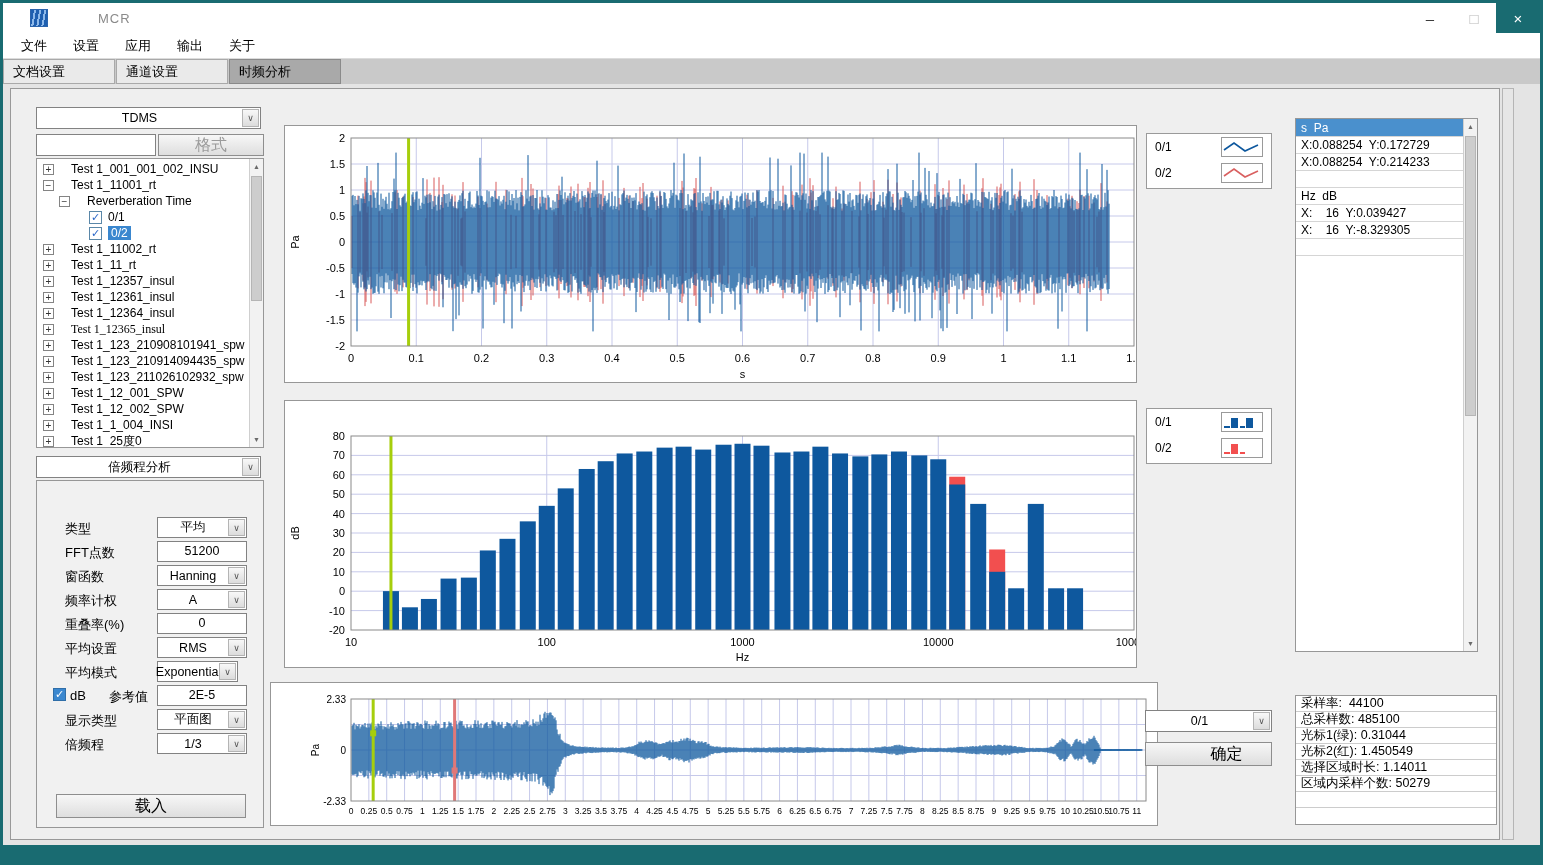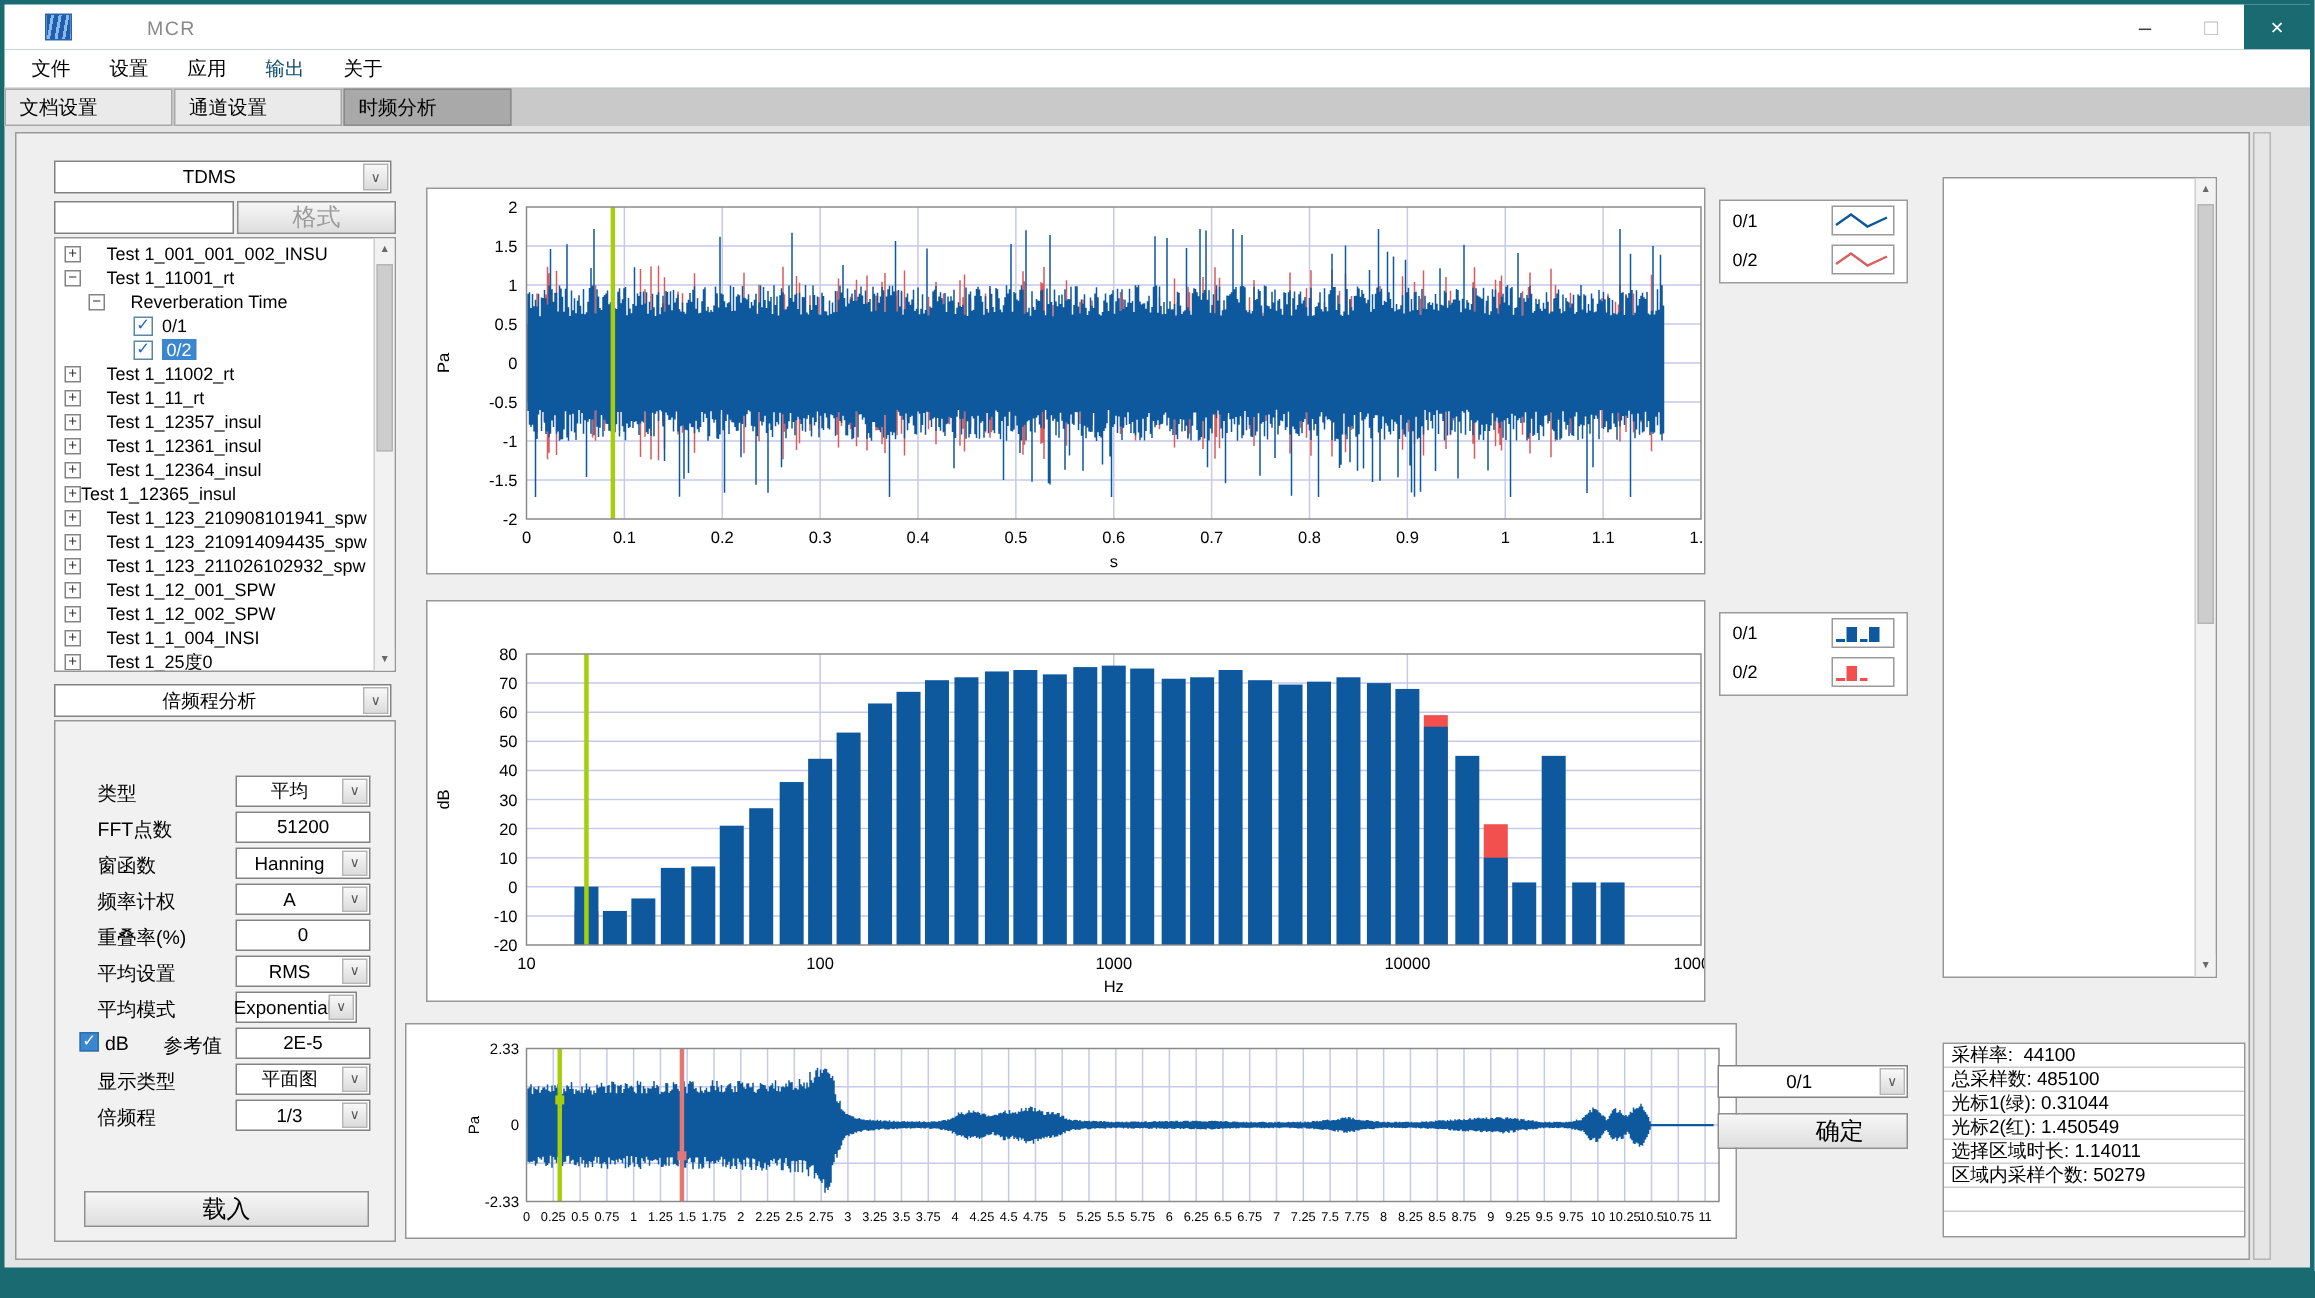--- a/index.html
+++ b/index.html
@@ -10,21 +10,21 @@
   .titlebar { left:3px; top:3px; width:1537px; height:30px; background:#fff; display:flex; align-items:center;gap:40px; }
   .app-logo { width:18px; height:18px; margin-left:27px; border:1px solid #2a64ad;
               background:repeating-linear-gradient(100deg,#1e5fb0 0 3px,#8db9ea 3px 5px); }
   .app-title { color:#8a8a8a; font-size:13px; margin-left:10px; letter-spacing:1px; }
   .winbtns { margin-left:auto; display:flex; height:100%; }
   .winbtn { width:44px; display:flex; align-items:center; justify-content:center; color:#3c3c3c; font-size:15px; }
   .winbtn.max { color:#b9b9b9; }
   .winbtn.close { background:#196b71; color:#fff; }
   .menubar { left:3px; top:33px; width:1537px; height:26px; background:#fff; border-bottom:1px solid #dcdcdc;
              display:flex; align-items:center; gap:26px; padding-left:18px; font-size:13px; }
-  .menu-item.disabled { color:#0c4a6e; }
+  .menu-item.disabled { color:#000000; }
   .tabbar { left:3px; top:59px; width:1537px; height:25px; background:#c9c9c9; display:flex; }
   .tab { width:112px; background:#eaeaea; border:1px solid #a9a9a9; display:flex; align-items:center;
          padding-left:9px; font-size:13px; margin-right:1px; }
   .tab.active { background:#a9a9a9; border-color:#8a8a8a; }
   .main-bg { left:3px; top:84px; width:1537px; height:761px; background:#e4e4e4; }
   .content-panel { left:10px; top:88px; width:1490px; height:752px; background:#efefef; border:1px solid #999; }
   .right-strip { left:1502px; top:88px; width:12px; height:752px; background:#e6e6e6; border:1px solid #b5b5b5; }
   
   .select { background:#fff; border:1px solid #828282; font-size:12.5px; }
   .select .val { position:absolute; left:2px; right:20px; top:0; bottom:0; display:flex; align-items:center; justify-content:center; white-space:nowrap; }
@@ -144,21 +144,21 @@
         <div style="margin-left: 17px;">Test 1_12361_insul</div>
       </div>
       <div class="tree-row">
         <div style="width: 6px; flex: 0 0 6px;"></div>
         <div class="pm">+</div>
         <div style="margin-left: 17px;">Test 1_12364_insul</div>
       </div>
       <div class="tree-row">
         <div style="width: 6px; flex: 0 0 6px;"></div>
         <div class="pm">+</div>
-        <div style="">Test 1_12365_insul</div>
+        <div style="margin-left: 17px; font-family: Liberation Serif, serif;">Test 1_12365_insul</div>
       </div>
       <div class="tree-row">
         <div style="width: 6px; flex: 0 0 6px;"></div>
         <div class="pm">+</div>
         <div style="margin-left: 17px;">Test 1_123_210908101941_spw</div>
       </div>
       <div class="tree-row">
         <div style="width: 6px; flex: 0 0 6px;"></div>
         <div class="pm">+</div>
         <div style="margin-left: 17px;">Test 1_123_210914094435_spw</div>
@@ -520,20 +520,30 @@
       <text x="48" y="67" text-anchor="middle" font-size="10" transform="rotate(-90 48 67)">Pa</text>
     </svg>
 </div>
 <div class="abs select" style="left:1145px;top:710px;width:127px;height:22px;">
   <span class="val">0/1</span>
   <span class="arrowbox">∨</span>
 </div>
 <div class="abs btn" style="left:1145px;top:742px;width:127px;height:24px;padding-left:36px;">确定</div>
 
 <div class="abs panel" style="left:1295px;top:118px;width:183px;height:534px;overflow:hidden;">
+  <div id="readouts" style="position:absolute;left:0;top:0;right:14px;">
+      <div class="ro-row hdr">s  Pa</div>
+      <div class="ro-row">X:0.088254  Y:0.172729</div>
+      <div class="ro-row">X:0.088254  Y:0.214233</div>
+      <div class="ro-row"></div>
+      <div class="ro-row">Hz  dB</div>
+      <div class="ro-row">X:    16  Y:0.039427</div>
+      <div class="ro-row">X:    16  Y:-8.329305</div>
+      <div class="ro-row"></div>
+    </div>
   <div class="sb" style="right:0;top:0;width:14px;height:100%;">
     <div class="arrow" style="top:0;">▲</div>
     <div class="thumb" style="top:17px;height:280px;"></div>
     <div class="arrow" style="bottom:0;">▼</div>
   </div>
 </div>
 <div class="abs panel" style="left:1295px;top:695px;width:202px;height:130px;" id="infopanel">
     <div class="info-row">采样率:  44100</div>
     <div class="info-row">总采样数: 485100</div>
     <div class="info-row">光标1(绿): 0.31044</div>

